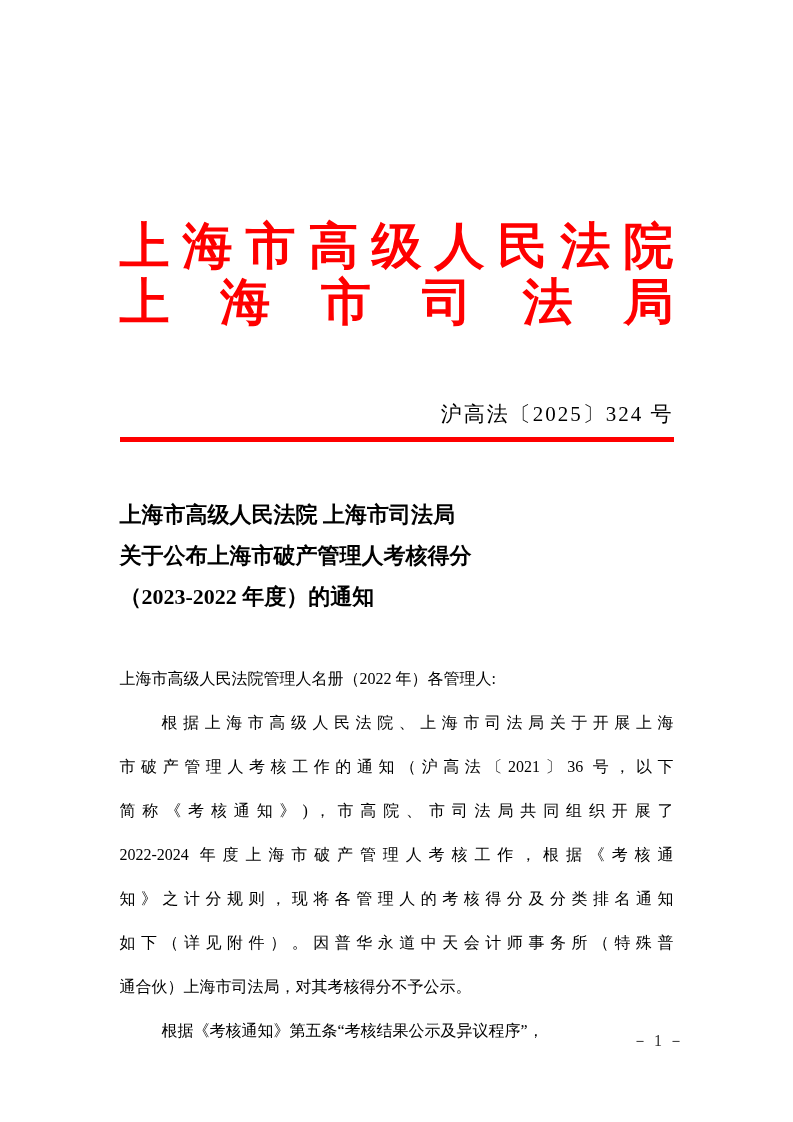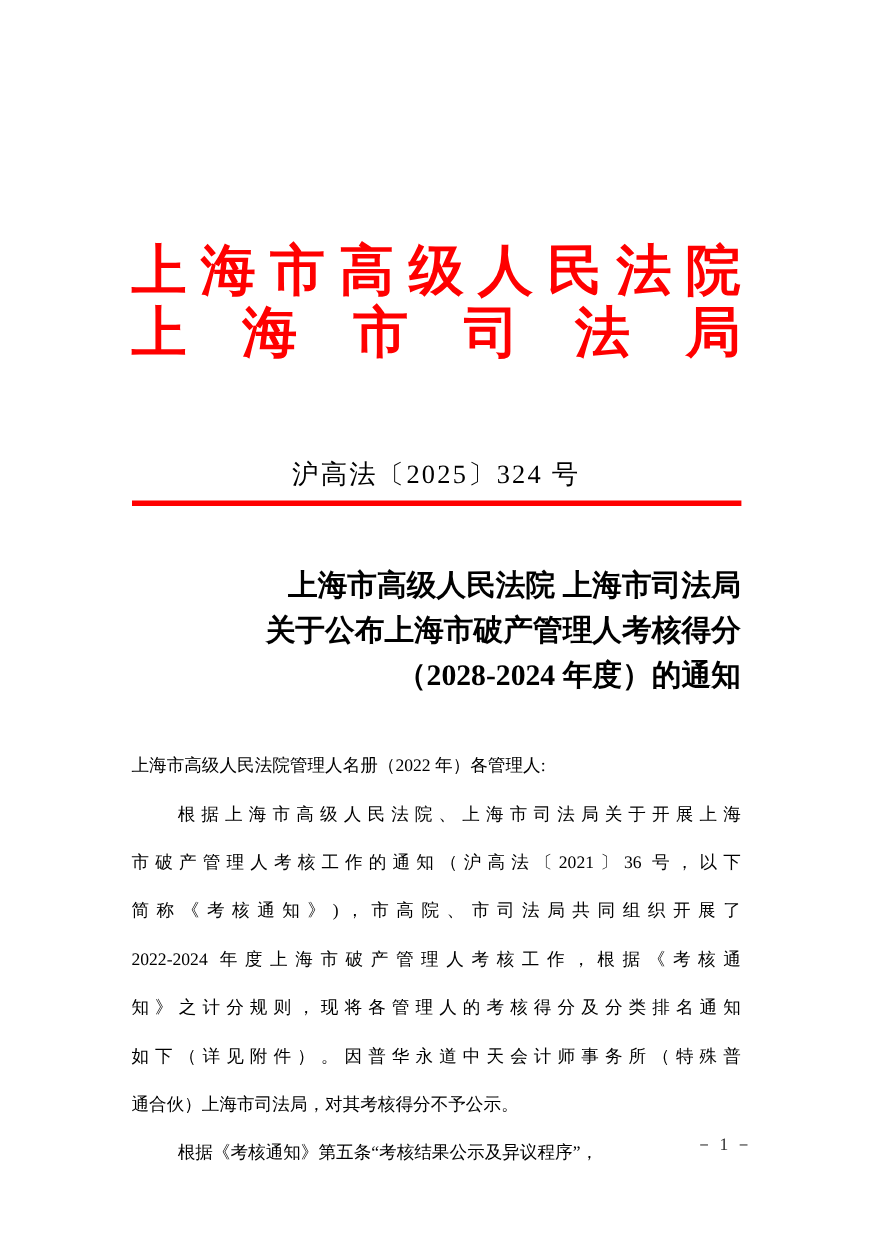--- a/index.html
+++ b/index.html
@@ -26,39 +26,39 @@
     justify-content: space-between;
     color: #ff0000;
     font-weight: bold;
     font-size: 50px;
     line-height: 56px;
     white-space: nowrap;
   }
   .org-line span { display: inline-block; }
   
   .doc-number {
-    margin-top: 88px;
-    text-align: center;
-    font-size: 24px;
+    margin-top: 70px;
+    text-align: right;
+    font-size: 21px;
     line-height: 28px;
     letter-spacing: 2px;
     font-weight: normal;
   }
   
   .red-rule {
     margin-top: 9px;
     height: 5px;
     background: #ff0000;
   }
   
   .title-block {
     margin-top: 52px;
-    text-align: right;
+    text-align: left;
     font-weight: bold;
-    font-size: 27px;
+    font-size: 22px;
     line-height: 41px;
   }
   
   .body-block {
     margin-top: 40px;
     font-size: 16px;
     line-height: 44px;
   }
   .body-line {
     min-height: 44px;
@@ -106,21 +106,21 @@
       <span>局</span>
     </div>
 
   <div class="doc-number">沪高法〔2025〕324 号</div>
 
   <div class="red-rule"></div>
 
   <div class="title-block">
     <div>上海市高级人民法院 上海市司法局</div>
     <div>关于公布上海市破产管理人考核得分</div>
-    <div>（2028-2024 年度）的通知</div>
+    <div>（2023-2022 年度）的通知</div>
   </div>
 
   <div class="body-block">
     <div class="body-line">上海市高级人民法院管理人名册（2022 年）各管理人:</div>
     <div class="body-line indent jst">根据上海市高级人民法院、上海市司法局关于开展上海</div>
     <div class="body-line jst">市破产管理人考核工作的通知（沪高法〔2021〕36 号，以下</div>
     <div class="body-line jst">简称《考核通知》)，市高院、市司法局共同组织开展了</div>
     <div class="body-line jst">2022-2024 年度上海市破产管理人考核工作，根据《考核通</div>
     <div class="body-line jst">知》之计分规则，现将各管理人的考核得分及分类排名通知</div>
     <div class="body-line jst">如下（详见附件）。因普华永道中天会计师事务所（特殊普</div>

